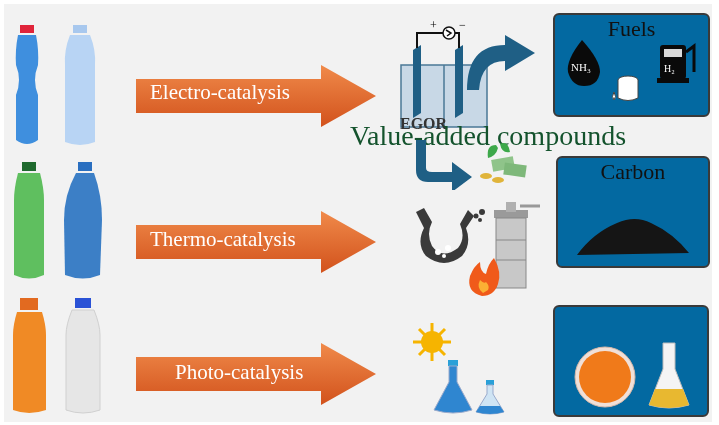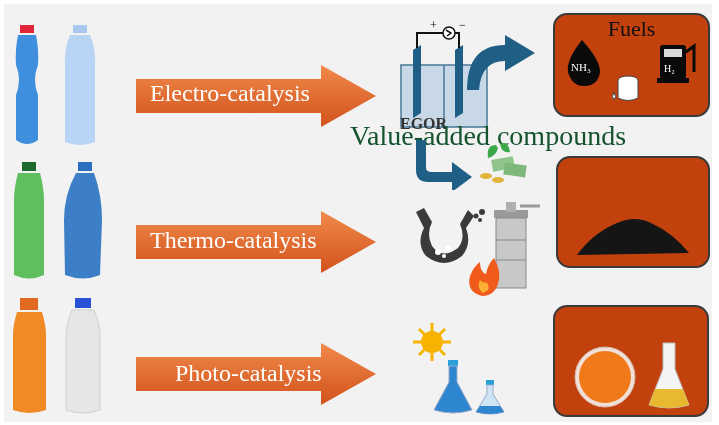--- a/index.html
+++ b/index.html
@@ -1,21 +1,21 @@
 <!DOCTYPE html>
 <html><head>
 <meta charset="utf-8">
 <style>
   html,body{margin:0;padding:0;}
   body{width:719px;height:425px;background:#ffffff;position:relative;overflow:hidden;font-family:"Liberation Serif",serif;}
   .bg{position:absolute;left:4px;top:4px;width:708px;height:418px;background:#f2f2f2;}
   .abs{position:absolute;}
   .arrow{position:absolute;}
-  .arrow-label{position:absolute;color:#fff;font-size:24px;font-family:"Liberation Serif",serif;white-space:nowrap;}
-  .box{position:absolute;background:#c2410c;border:2px solid #3a3a3a;border-radius:14px;}
+  .arrow-label{position:absolute;color:#fff;font-size:21px;font-family:"Liberation Serif",serif;white-space:nowrap;}
+  .box{position:absolute;background:#0369a1;border:2px solid #3a3a3a;border-radius:6px;}
   .box-title{position:absolute;left:0;right:0;text-align:center;font-size:22px;color:#111;line-height:1.0;}
   .vac{position:absolute;font-size:28px;color:#14532d;white-space:nowrap;}
 </style>
 </head>
 <body>
 
 <div class="bg"></div>
 
 <svg class="abs" style="left:10px;top:20px" width="110" height="395">
 
@@ -135,20 +135,21 @@
     <line x1="86" y1="40" x2="116" y2="40" stroke="#888"></line>
       <line x1="86" y1="60" x2="116" y2="60" stroke="#888"></line>
   </g>
   <g>
     <path d="M72 96 Q56 92 60 76 Q64 66 70 62 Q70 72 76 74 Q78 64 84 58 Q92 72 88 84 Q84 96 72 96 Z" fill="#f05a1a"></path>
     <path d="M73 93 Q66 88 70 80 Q74 84 76 82 Q80 86 78 90 Z" fill="#fbb034"></path>
   </g>
 </svg>
 
 <div class="box" style="left:556px;top:156px;width:150px;height:108px">
+  <div class="box-title" style="top:3px">Carbon</div>
   <svg class="abs" style="left:15px;top:55px" width="120" height="45">
     <path d="M4 42 Q20 20 44 10 Q62 2 78 10 Q100 20 116 40 Z" fill="#151515"></path>
   </svg>
 </div>
 
 <svg class="abs" style="left:410px;top:320px" width="110" height="100">
   <g>
     <circle cx="22" cy="22" r="11" fill="#f6b400"></circle>
     <g stroke="#f6b400" stroke-width="3">
       <line x1="22" y1="3" x2="22" y2="41"></line>

